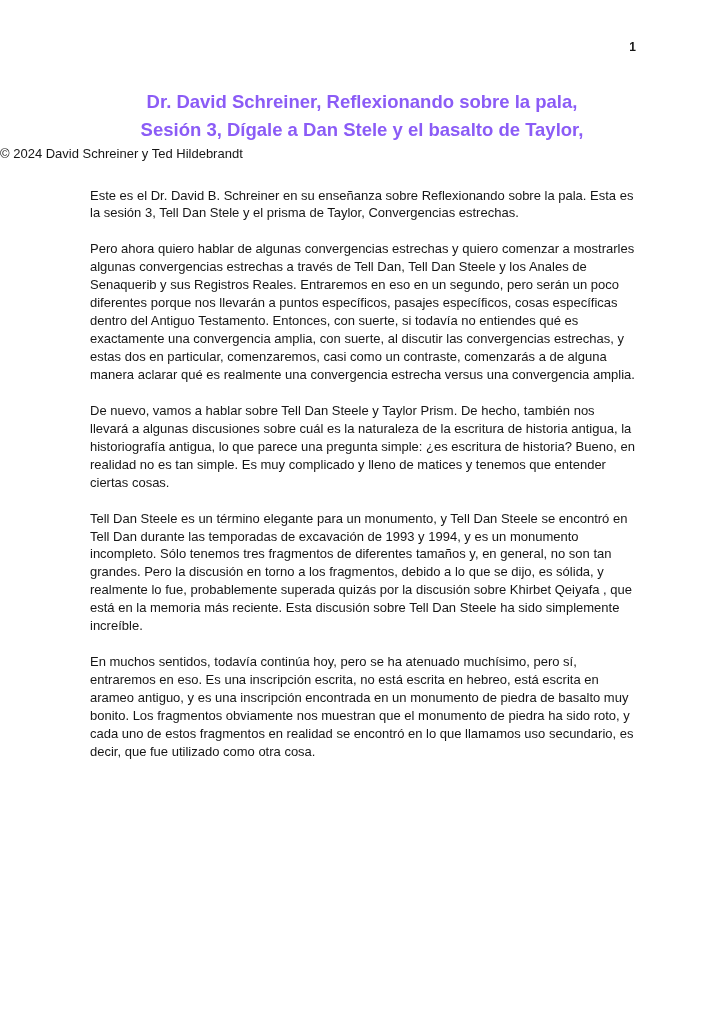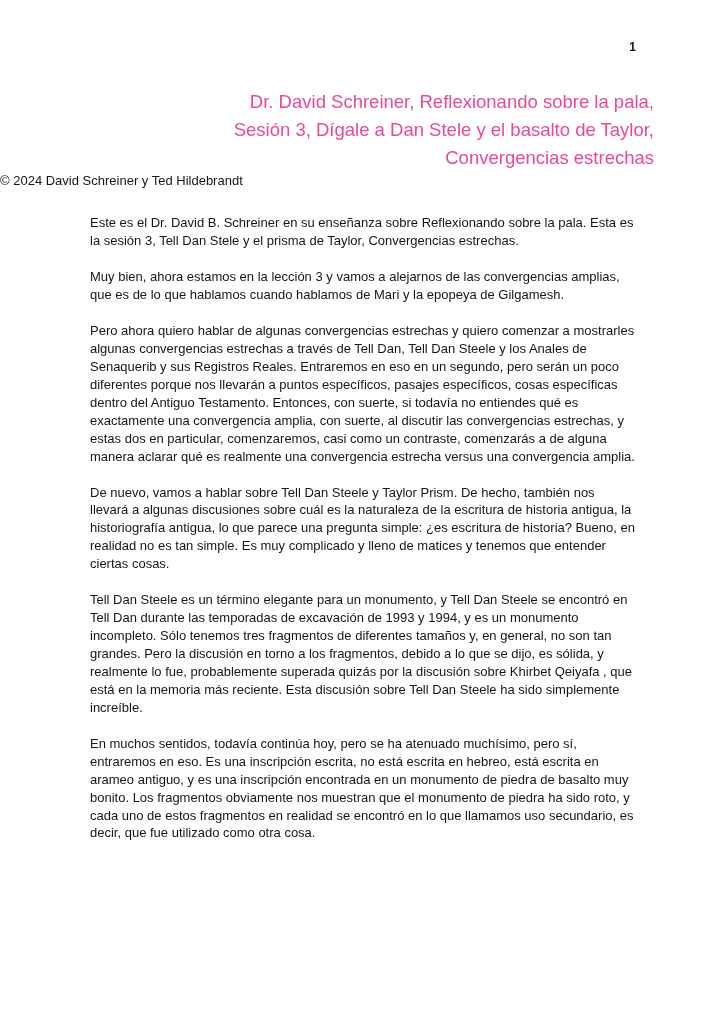--- a/index.html
+++ b/index.html
@@ -25,24 +25,23 @@
     font-weight: bold;
     color: #161616;
   }
   .title-block {
     margin: 88px 70px 0 70px;
     text-align: center;
   }
   .title-line {
     display: block;
     font-size: 18.5px;
-    font-weight: normal;
+    font-weight: bold;
     line-height: 1.5;
-    color: #ec4899;
-    text-align: right;
+    color: #8b5cf6;
   }
   .copyright {
     text-align: left;
     font-size: 13px;
     margin-top: 2px;
     color: #161616;
   }
   .doc-body {
     margin: 26px 88px 0 90px;
   }
@@ -57,27 +56,25 @@
 </head>
 <body>
 
 <div class="page">
 
   <div class="page-number">1</div>
 
   <h1 class="title-block">
     <span class="title-line">Dr. David Schreiner, Reflexionando sobre la pala,</span>
     <span class="title-line">Sesión 3, Dígale a Dan Stele y el basalto de Taylor,</span>
-    <span class="title-line">Convergencias estrechas</span>
   </h1>
 
   <div class="copyright">© 2024 David Schreiner y Ted Hildebrandt</div>
 
   <div class="doc-body">
     <p>Este es el Dr. David B. Schreiner en su enseñanza sobre Reflexionando sobre la pala. Esta es la sesión 3, Tell Dan Stele y el prisma de Taylor, Convergencias estrechas.</p>
-    <p>Muy bien, ahora estamos en la lección 3 y vamos a alejarnos de las convergencias amplias, que es de lo que hablamos cuando hablamos de Mari y la epopeya de Gilgamesh.</p>
     <p>Pero ahora quiero hablar de algunas convergencias estrechas y quiero comenzar a mostrarles algunas convergencias estrechas a través de Tell Dan, Tell Dan Steele y los Anales de Senaquerib y sus Registros Reales. Entraremos en eso en un segundo, pero serán un poco diferentes porque nos llevarán a puntos específicos, pasajes específicos, cosas específicas dentro del Antiguo Testamento. Entonces, con suerte, si todavía no entiendes qué es exactamente una convergencia amplia, con suerte, al discutir las convergencias estrechas, y estas dos en particular, comenzaremos, casi como un contraste, comenzarás a de alguna manera aclarar qué es realmente una convergencia estrecha versus una convergencia amplia.</p>
     <p>De nuevo, vamos a hablar sobre Tell Dan Steele y Taylor Prism. De hecho, también nos llevará a algunas discusiones sobre cuál es la naturaleza de la escritura de historia antigua, la historiografía antigua, lo que parece una pregunta simple: ¿es escritura de historia? Bueno, en realidad no es tan simple. Es muy complicado y lleno de matices y tenemos que entender ciertas cosas.</p>
     <p>Tell Dan Steele es un término elegante para un monumento, y Tell Dan Steele se encontró en Tell Dan durante las temporadas de excavación de 1993 y 1994, y es un monumento incompleto. Sólo tenemos tres fragmentos de diferentes tamaños y, en general, no son tan grandes. Pero la discusión en torno a los fragmentos, debido a lo que se dijo, es sólida, y realmente lo fue, probablemente superada quizás por la discusión sobre Khirbet Qeiyafa , que está en la memoria más reciente. Esta discusión sobre Tell Dan Steele ha sido simplemente increíble.</p>
     <p>En muchos sentidos, todavía continúa hoy, pero se ha atenuado muchísimo, pero sí, entraremos en eso. Es una inscripción escrita, no está escrita en hebreo, está escrita en arameo antiguo, y es una inscripción encontrada en un monumento de piedra de basalto muy bonito. Los fragmentos obviamente nos muestran que el monumento de piedra ha sido roto, y cada uno de estos fragmentos en realidad se encontró en lo que llamamos uso secundario, es decir, que fue utilizado como otra cosa.</p>
   </div>
 
 </div>
 
 </body></html>

